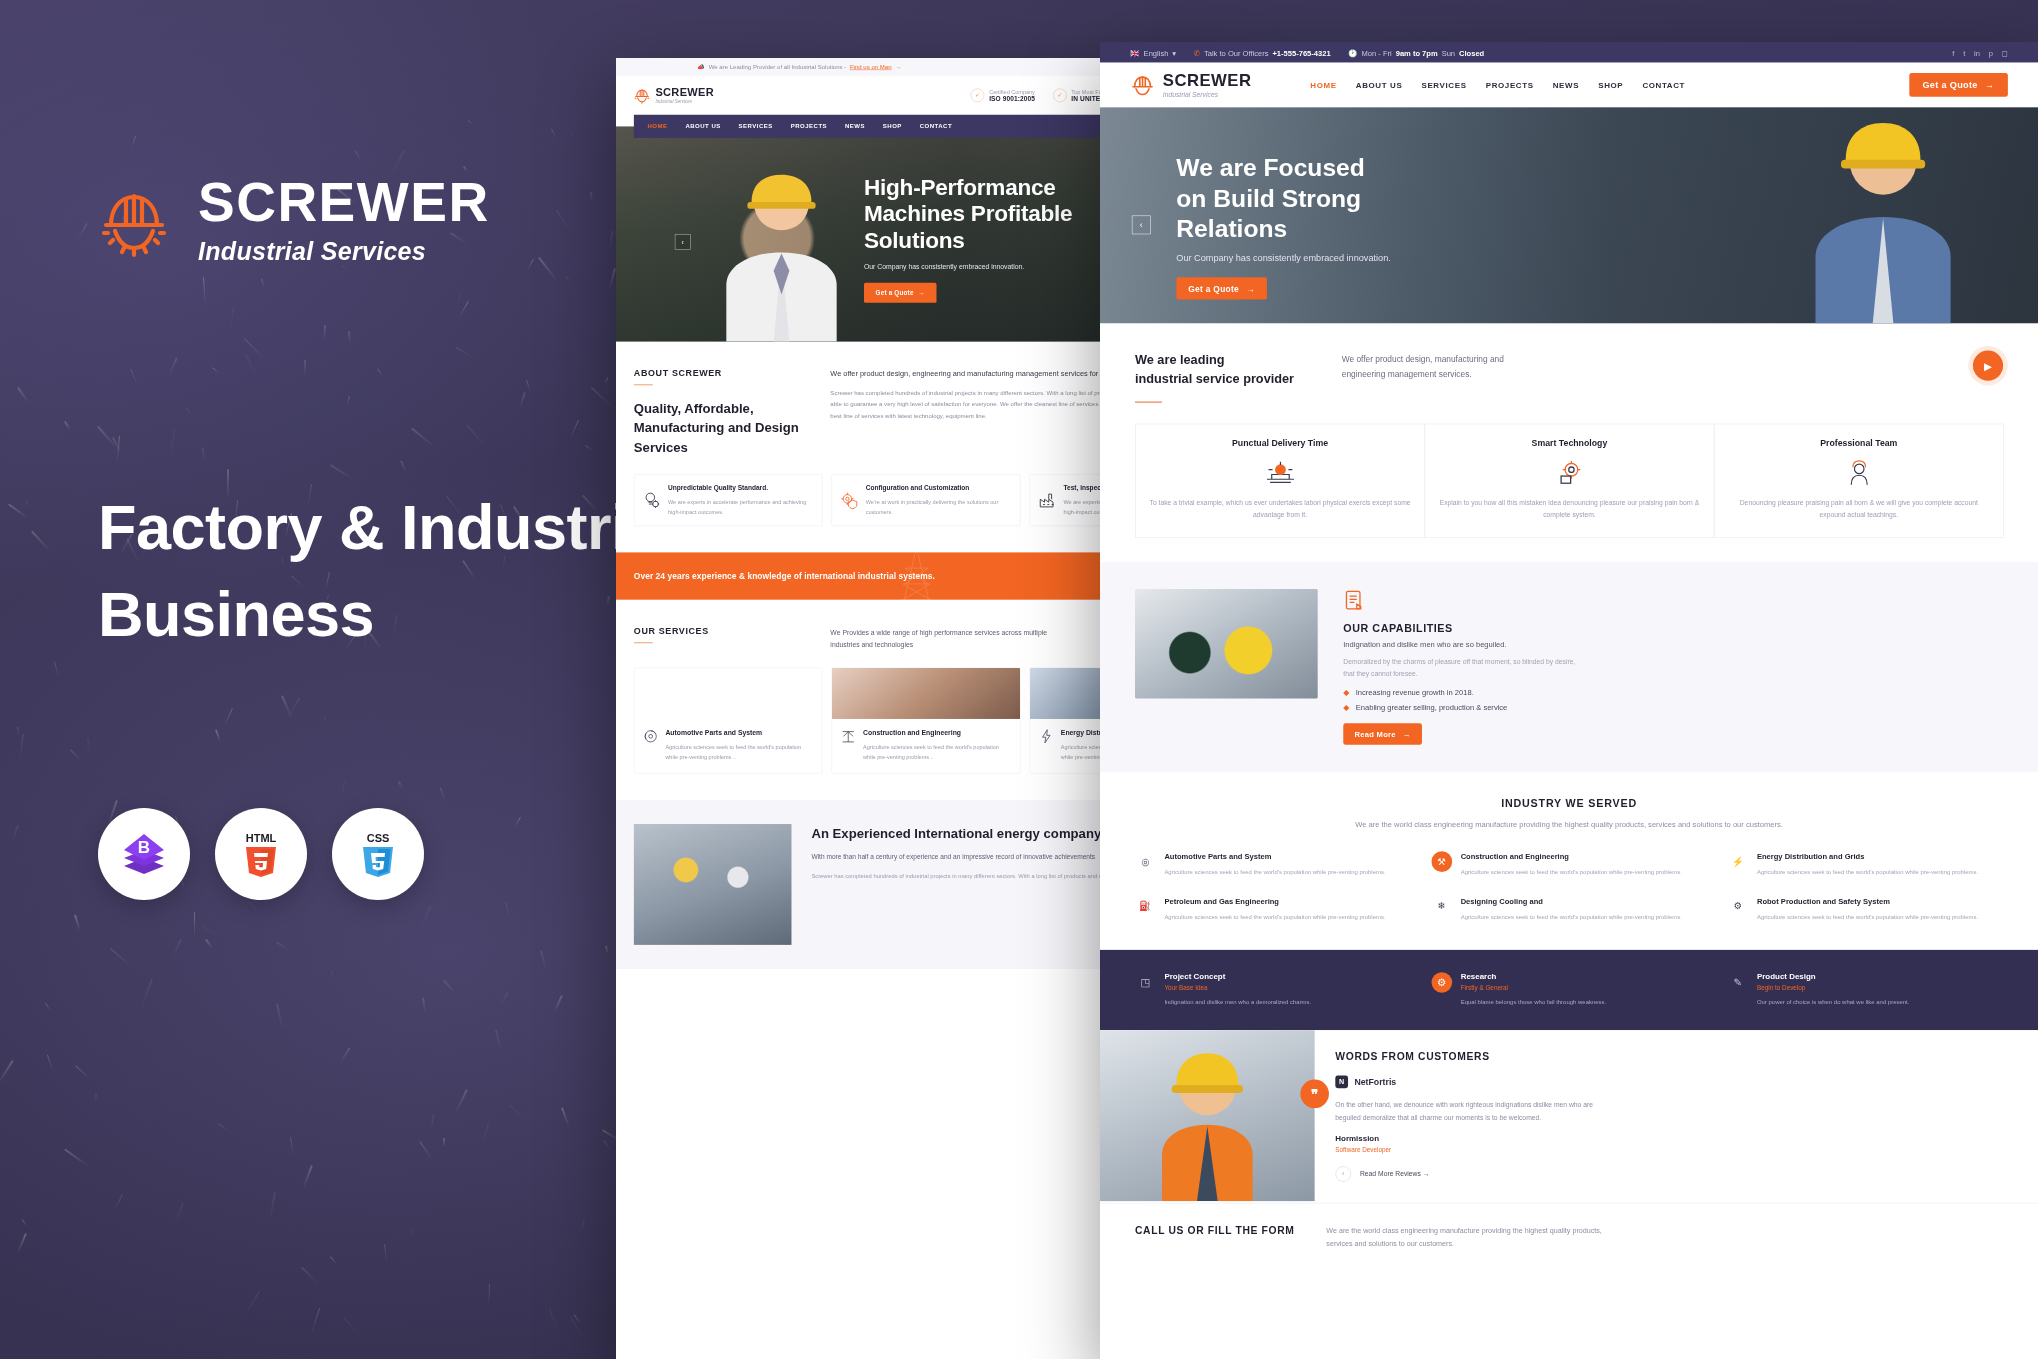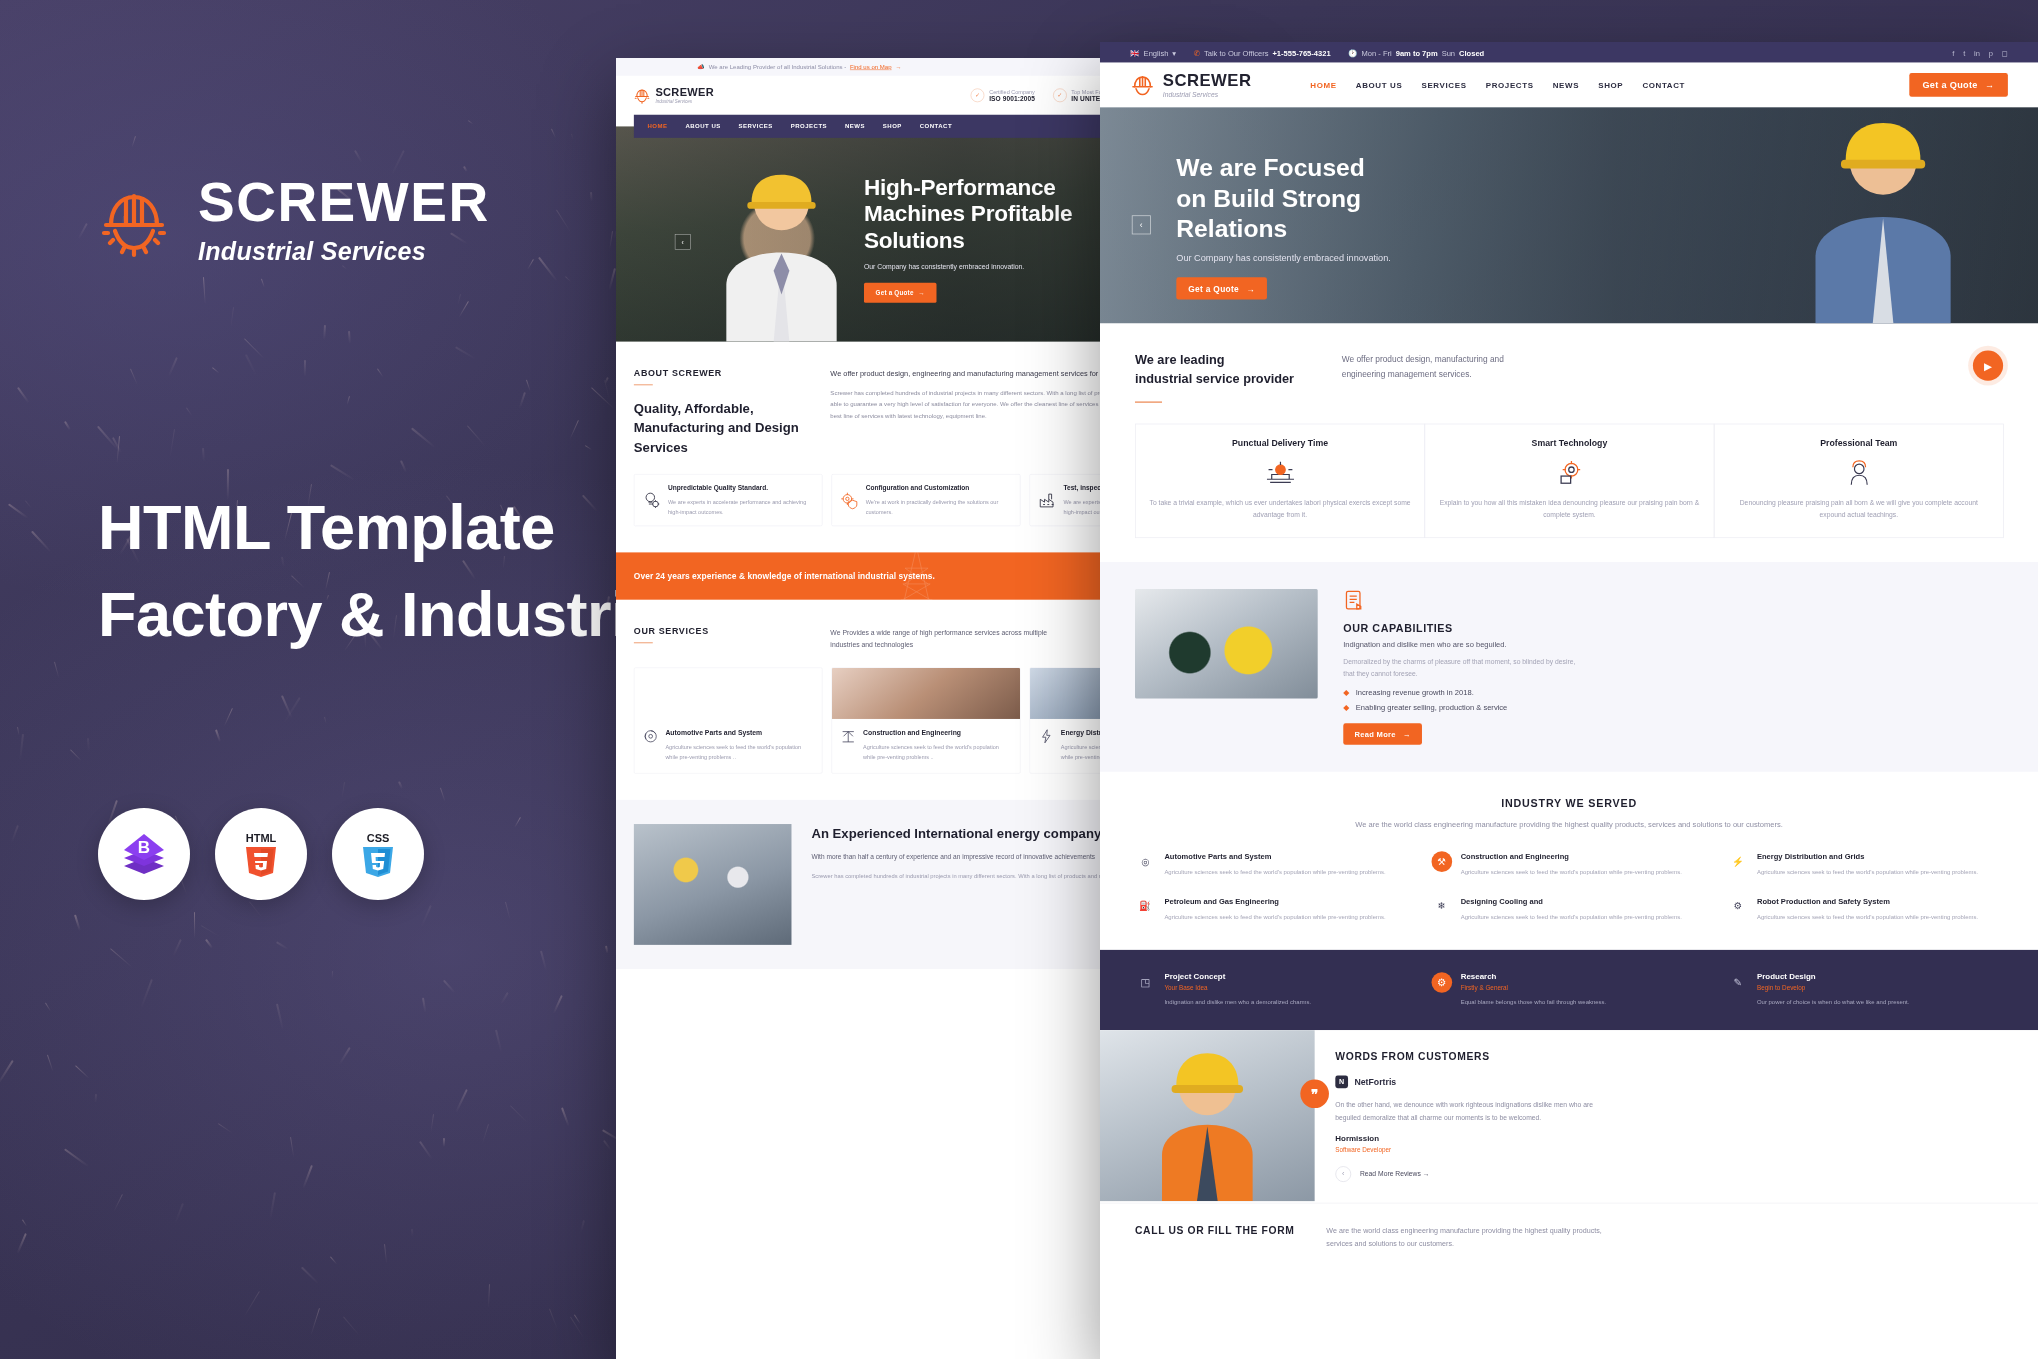--- a/index.html
+++ b/index.html
@@ -444,22 +444,22 @@
         <path d="M6 50 L10 50 M62 50 L66 50 M12 60 L15 57 M60 60 L57 57 M24 69 L26 65 M48 69 L46 65 M36 72 L36 67"></path>
       </g>
     </svg>
     <div class="brand-text">
       <div class="brand-name">SCREWER</div>
       <div class="brand-sub">Industrial Services</div>
     </div>
   </div>
 
   <h1 id="promo-headline">
-    <span>HTML Template</span>
     <span>Factory &amp; Industrial</span>
+    <span>Business</span>
   </h1>
 
   <div id="tech-badges">
     <div class="badge">
       <svg width="52" height="52" viewBox="0 0 52 52">
         <g>
           <path d="M26 30 L6 38 L26 46 L46 38 Z" fill="#6f2fc4"></path>
           <path d="M26 22 L6 30 L26 38 L46 30 Z" fill="#7e34dd"></path>
           <path d="M26 6 L6 22 L26 32 L46 22 Z" fill="#8b3ff0"></path>
           <text x="26" y="25" font-family="Liberation Sans, sans-serif" font-size="17" font-weight="700" fill="#ffffff" text-anchor="middle">B</text>

